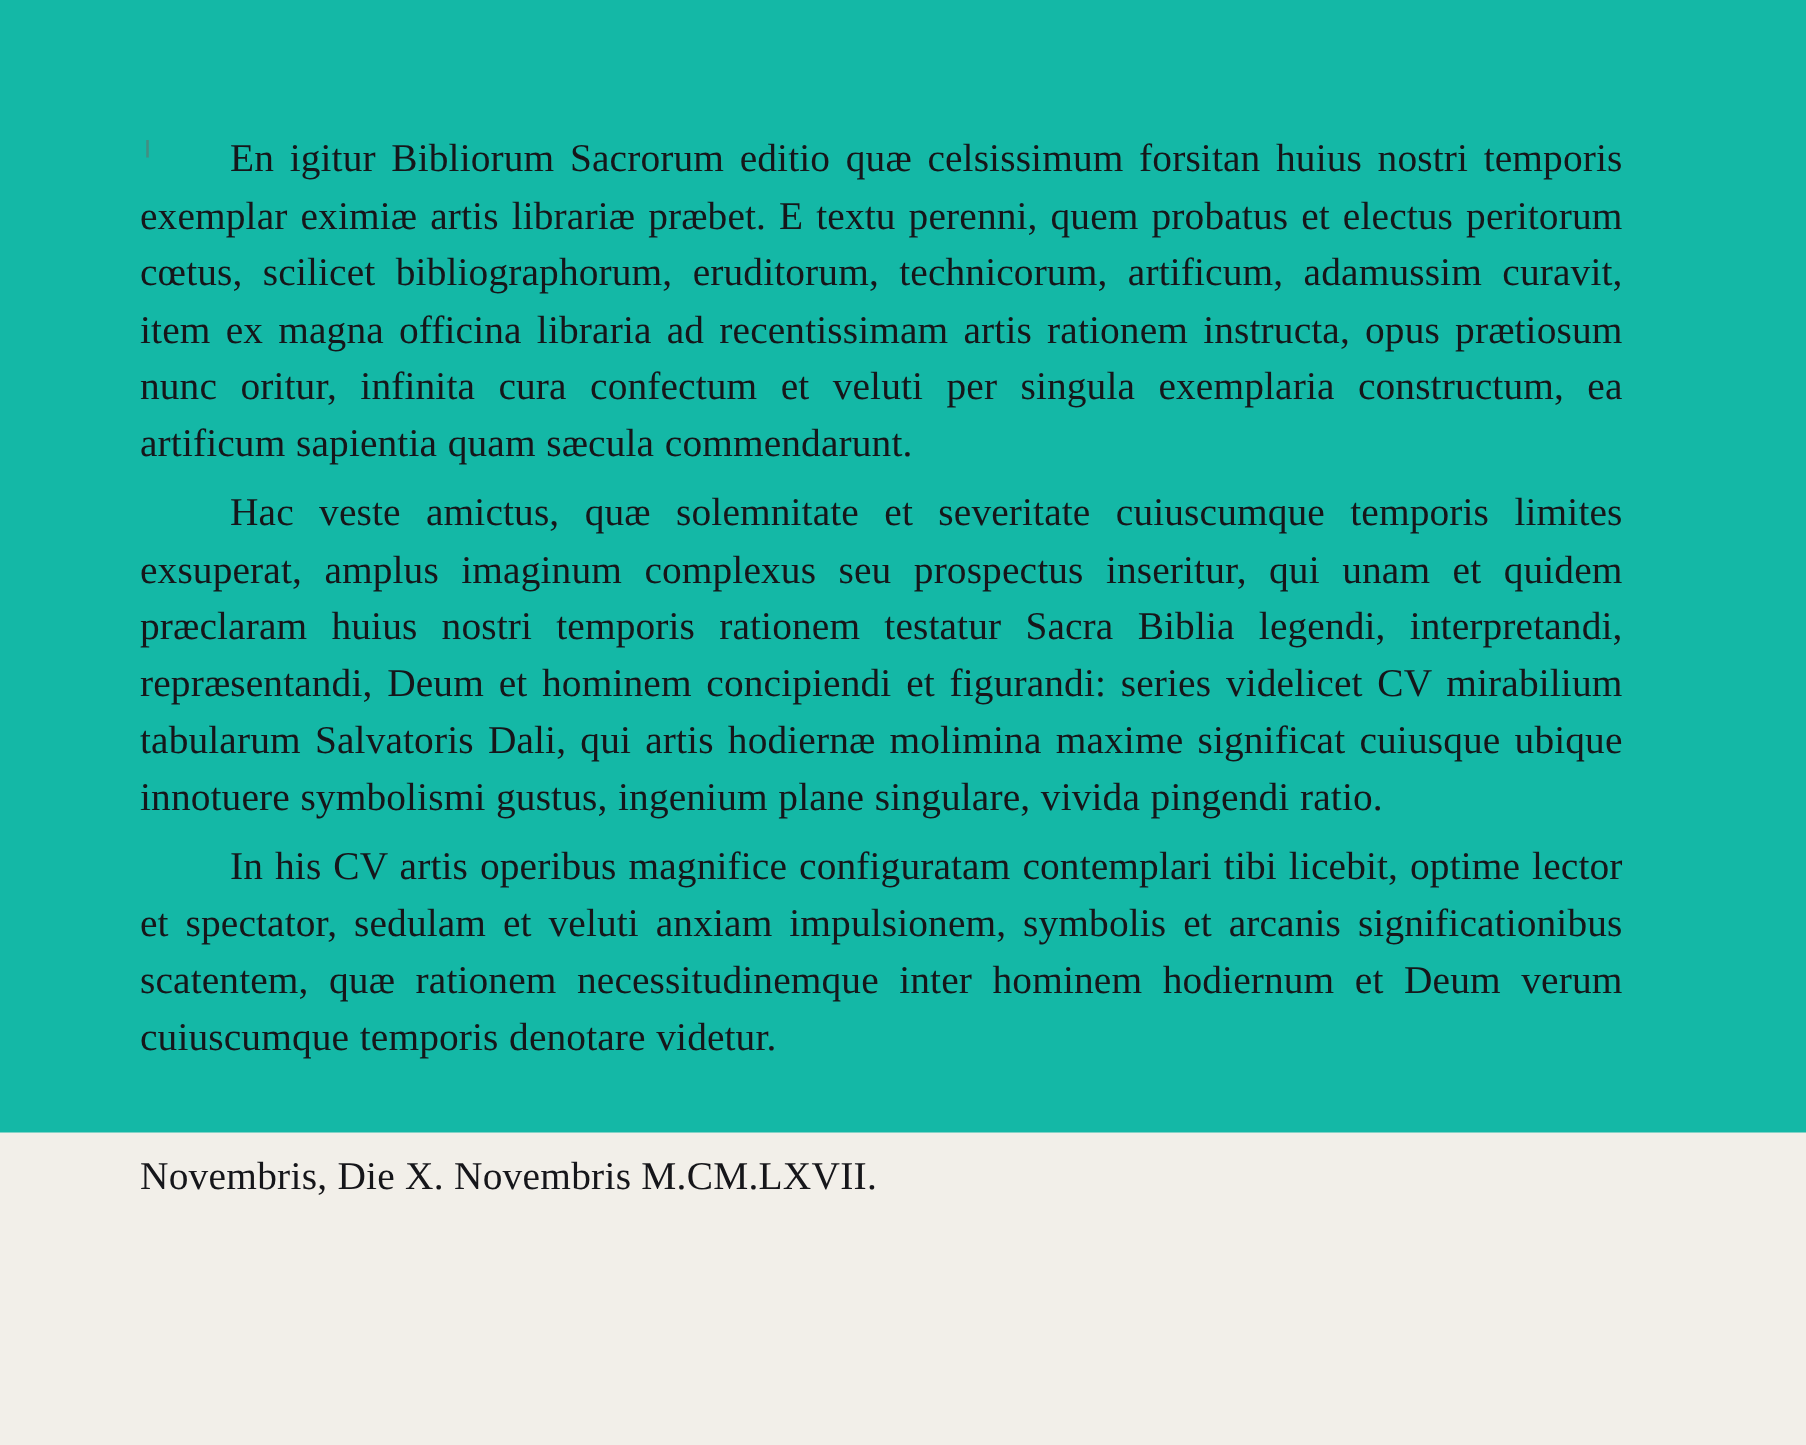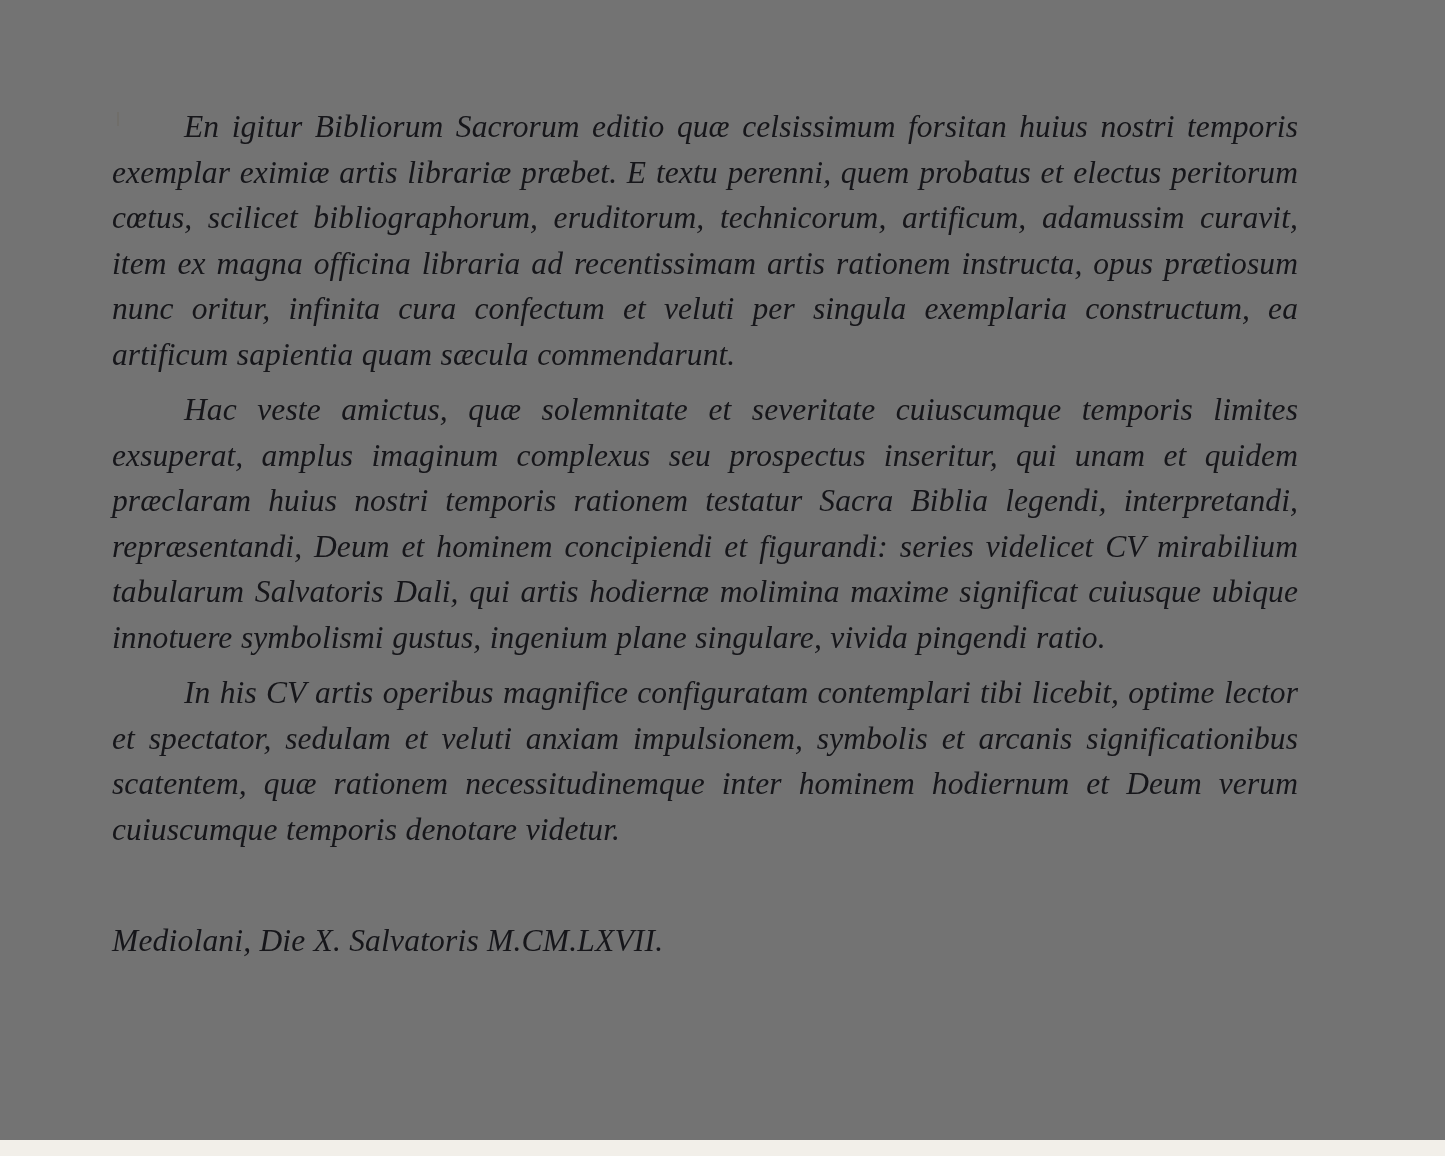--- a/index.html
+++ b/index.html
@@ -10,24 +10,23 @@
   body {
     width: 1445px;
     height: 1156px;
     overflow: hidden;
     font-family: "Liberation Serif", serif;
     color: #16161a;
   }
   .page {
     position: relative;
     width: 1445px;
-    height: 1140px;
-    background: #737373;
+    height: 906px;
+    background: #14b8a6;
     box-sizing: border-box;
-    font-style: italic;
   }
   .text-block {
     position: absolute;
     left: 112px;
     top: 104px;
     width: 1186px;
   }
   .para {
     margin: 0 0 0 0;
     text-indent: 72px;
@@ -67,15 +66,15 @@
 <div class="page">
 
   <span class="tick"></span>
 
   <div class="text-block">
     <p class="para">En igitur Bibliorum Sacrorum editio quæ celsissimum forsitan huius nostri temporis exemplar eximiæ artis librariæ præbet. E textu perenni, quem probatus et electus peritorum cœtus, scilicet bibliographorum, eruditorum, technicorum, artificum, adamussim curavit, item ex magna officina libraria ad recentissimam artis rationem instructa, opus prætiosum nunc oritur, infinita cura confectum et veluti per singula exemplaria constructum, ea artificum sapientia quam sæcula commendarunt.</p>
     <p class="para">Hac veste amictus, quæ solemnitate et severitate cuiuscumque temporis limites exsuperat, amplus imaginum complexus seu prospectus inseritur, qui unam et quidem præclaram huius nostri temporis rationem testatur Sacra Biblia legendi, interpretandi, repræsentandi, Deum et hominem concipiendi et figurandi: series videlicet CV mirabilium tabularum Salvatoris Dali, qui artis hodiernæ molimina maxime significat cuiusque ubique innotuere symbolismi gustus, ingenium plane singulare, vivida pingendi ratio.</p>
     <p class="para">In his CV artis operibus magnifice configuratam contemplari tibi licebit, optime lector et spectator, sedulam et veluti anxiam impulsionem, symbolis et arcanis significationibus scatentem, quæ rationem necessitudinemque inter hominem hodiernum et Deum verum cuiuscumque temporis denotare videtur.</p>
   </div>
 
-  <div class="colophon">Mediolani, Die X. Salvatoris M.CM.LXVII.</div>
+  <div class="colophon">Novembris, Die X. Novembris M.CM.LXVII.</div>
 
 </div>
 
 </body></html>

